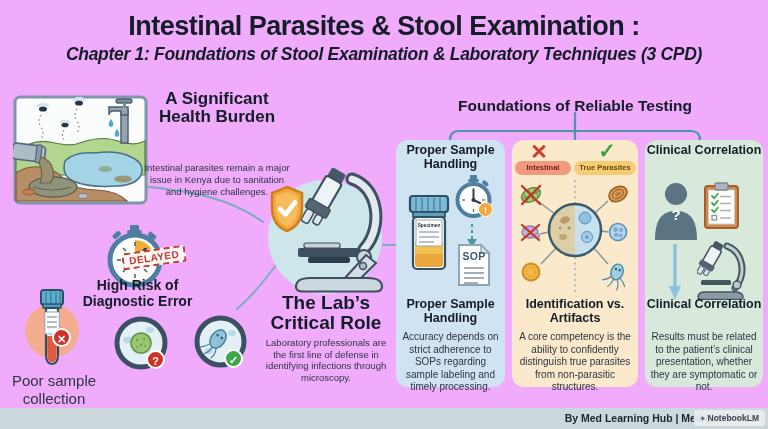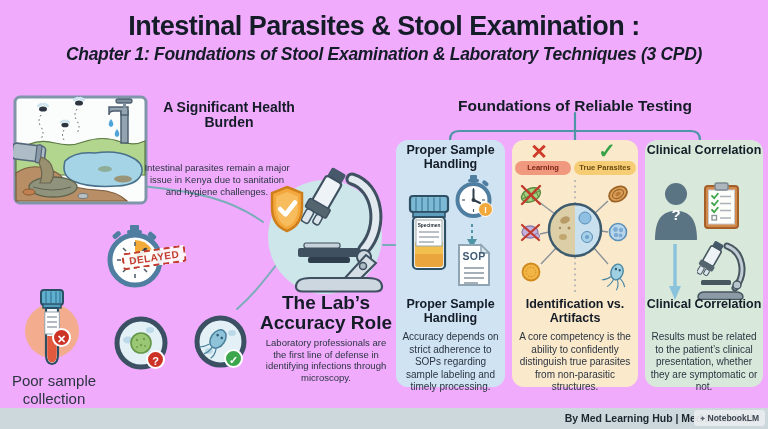--- a/index.html
+++ b/index.html
@@ -9,21 +9,21 @@
   .ctr{text-align:center;}
   .hdg{font-weight:bold;color:#141c27;}
   .body-txt{color:#2b3541;}
 
   
   .title{left:0;top:12px;width:768px;font-size:27px;letter-spacing:-.5px;line-height:1.05;}
   .subtitle{left:0;top:44px;width:768px;font-size:17.5px;letter-spacing:-.3px;font-style:italic;}
 
   
   .scene{left:13px;top:95px;width:135px;height:110px;}
-  .hb-head{left:148px;top:100px;width:138px;font-size:14px;line-height:1.08;padding-left:12px;}
+  .hb-head{left:148px;top:90px;width:138px;font-size:17px;line-height:1.08;}
   .hb-body{left:144px;top:135px;width:146px;font-size:9.5px;line-height:1.25;margin-top:27px;}
 
   
   .watch-big{left:102px;top:224px;width:64px;height:64px;}
   .stamp{left:122px;top:249px;padding:1px 5px;transform:rotate(-8deg);
          border:2px dashed #c23b2e;border-radius:3px;background:rgba(255,253,250,.9);
          color:#c23b2e;font-weight:bold;font-size:10px;letter-spacing:.5px;}
   .de-head{left:70px;top:278px;width:135px;font-size:14px;line-height:1.12;}
   .tube-bg{left:25px;top:304px;width:54px;height:54px;border-radius:50%;background:#f3ac8e;}
   .tube{left:38px;top:288px;width:28px;height:82px;}
@@ -166,20 +166,21 @@
         <line x1="47" y1="36" x2="51" y2="36"></line>
       <line x1="21" y1="24" x2="24" y2="27"></line>
         <line x1="45" y1="48" x2="42" y2="45"></line>
       <line x1="21" y1="48" x2="24" y2="45"></line>
         <line x1="45" y1="24" x2="42" y2="27"></line>
     </g>
     <line x1="33" y1="36" x2="43" y2="25" stroke="#2f3e4a" stroke-width="2.5" stroke-linecap="round"></line>
     <circle cx="33" cy="36" r="2.5" fill="#2f3e4a"></circle>
   </svg>
   <div class="abs stamp">DELAYED</div>
+  <div class="abs ctr hdg de-head">High Risk of Diagnostic Error</div>
 
   <div class="abs tube-bg"></div>
   <svg class="abs tube" viewBox="0 0 28 82">
     <rect x="3" y="2" width="22" height="15" rx="3" fill="#5fb0d0" stroke="#2c4f63" stroke-width="2"></rect>
     <g stroke="#3e7f9c" stroke-width="1.4">
       <line x1="8" y1="3.5" x2="8" y2="15"></line>
         <line x1="13" y1="3.5" x2="13" y2="15"></line>
       <line x1="18" y1="3.5" x2="18" y2="15"></line>
         <line x1="22" y1="3.5" x2="22" y2="15"></line>
     </g>
@@ -242,21 +243,21 @@
     <circle cx="72" cy="96" r="7" fill="#cdd7df" stroke="#3f5060" stroke-width="2"></circle>
     <polygon points="52,118 74,94 84,102 64,122" fill="#d6dee5" stroke="#3f5060" stroke-width="2"></polygon>
     <circle cx="71" cy="105" r="3.5" fill="#aebbc5" stroke="#3f5060" stroke-width="1.5"></circle>
     <path d="M18 117 H 76 Q 90 117 90 126 Q 90 130.5 83 130.5 H 11 Q 4 130.5 4 126 Q 4 117 18 117 Z" fill="#cdd7df" stroke="#3f5060" stroke-width="2.2"></path>
   </svg>
   <svg class="abs shield" viewBox="0 0 38 48">
     <path d="M19 2 L34 8 V 22 C 34 36 27 43 19 46 C 11 43 4 36 4 22 V 8 Z" fill="#f4a83c" stroke="#cf7e1c" stroke-width="2.5"></path>
     <path d="M19 7 L30 11.5 V 22 C 30 33 25 39 19 41.5 C 13 39 8 33 8 22 V 11.5 Z" fill="#f7bc5e"></path>
     <path d="M12 24 L17.5 29.5 L27 17.5" fill="none" stroke="#fff" stroke-width="4.5" stroke-linecap="round" stroke-linejoin="round"></path>
   </svg>
-  <div class="abs ctr hdg lab-head">The Lab’s Accuracy Role</div>
+  <div class="abs ctr hdg lab-head">The Lab’s Critical Role</div>
   <div class="abs ctr body-txt lab-body">Laboratory professionals are the first line of defense in identifying infections through microscopy.</div>
 
   <div class="abs ctr hdg rt-head">Foundations of Reliable Testing</div>
   <svg class="abs bracket" viewBox="0 0 280 45">
     <g fill="none" stroke="#4e95a5" stroke-width="2.2" stroke-linecap="round">
       <path d="M135 3 V 21"></path>
       <path d="M10 42 V 30 Q 10 21 19 21 H 251 Q 260 21 260 30 V 42"></path>
       <path d="M135 21 V 42"></path>
     </g>
   </svg>
@@ -315,21 +316,21 @@
       </g>
     </svg>
     <div class="abs sop-txt">SOP</div>
     <div class="abs ctr hdg p-sub">Proper Sample Handling</div>
     <div class="abs ctr body-txt p-body">Accuracy depends on strict adherence to SOPs regarding sample labeling and timely processing.</div>
   </div>
 
   <div class="abs panel panel2">
     <div class="abs mark-x">✕</div>
     <div class="abs mark-ck">✓</div>
-    <div class="abs pill pill-art">Learning</div>
+    <div class="abs pill pill-art">Intestinal</div>
     <div class="abs pill pill-par">True Parasites</div>
     <svg class="abs p2-diagram" viewBox="0 0 126 118">
       <line x1="63" y1="0" x2="63" y2="112" stroke="#9aa2a8" stroke-width="1.3" stroke-dasharray="2 3.5"></line>
       <g stroke="#8a9198" stroke-width="1.4">
         <line x1="43" y1="34" x2="27" y2="22"></line>
         <line x1="37" y1="52" x2="28" y2="54"></line>
         <line x1="45" y1="67" x2="29" y2="84"></line>
         <line x1="83" y1="33" x2="96" y2="21"></line>
         <line x1="89" y1="51" x2="96" y2="52"></line>
         <line x1="82" y1="68" x2="96" y2="84"></line>

